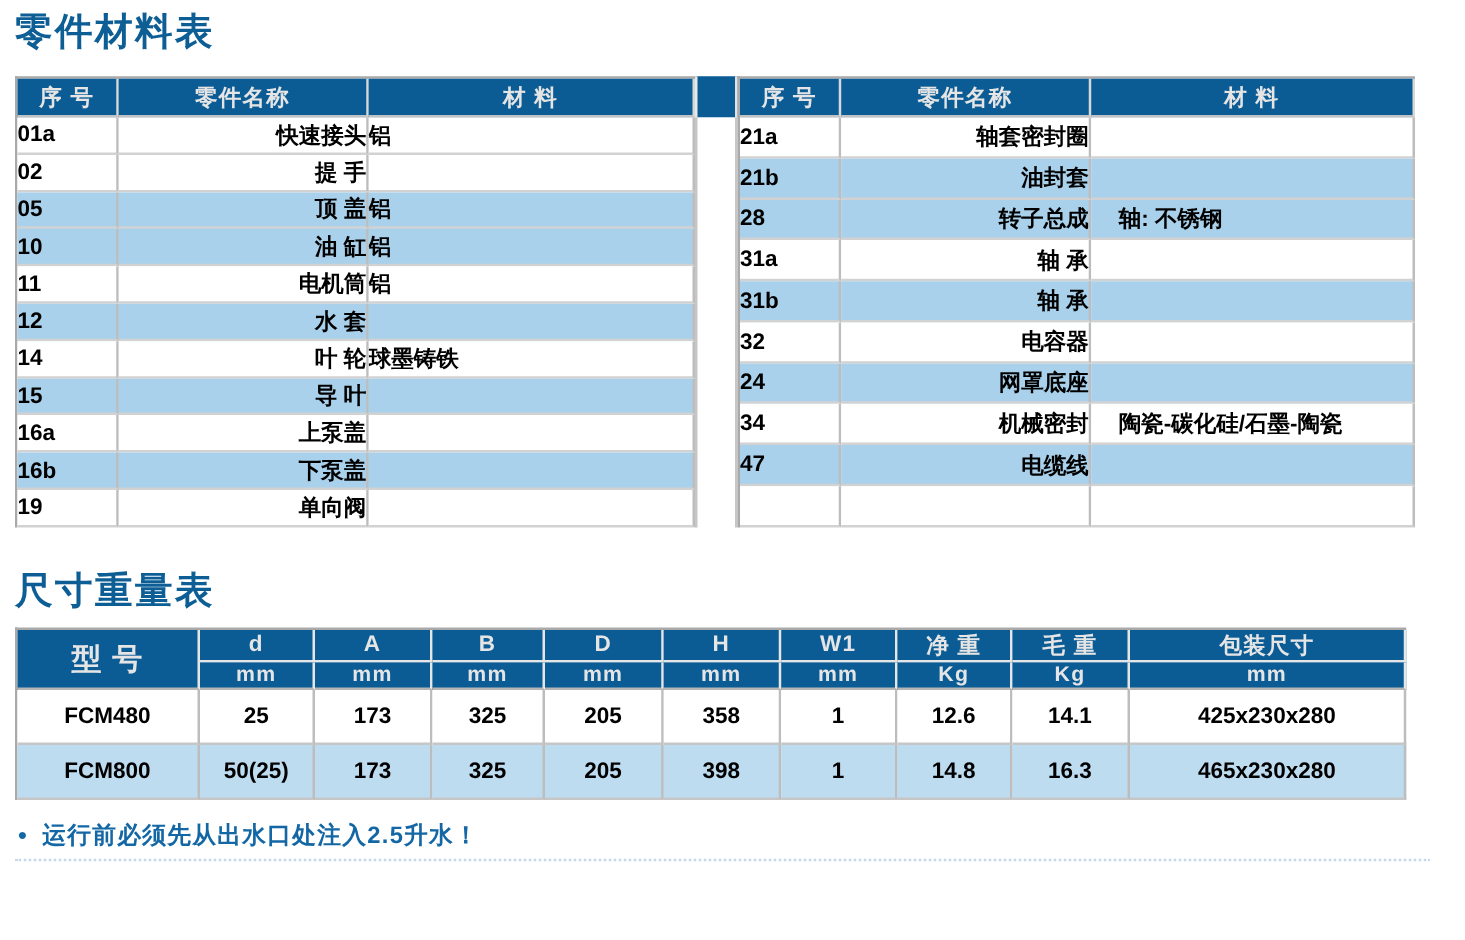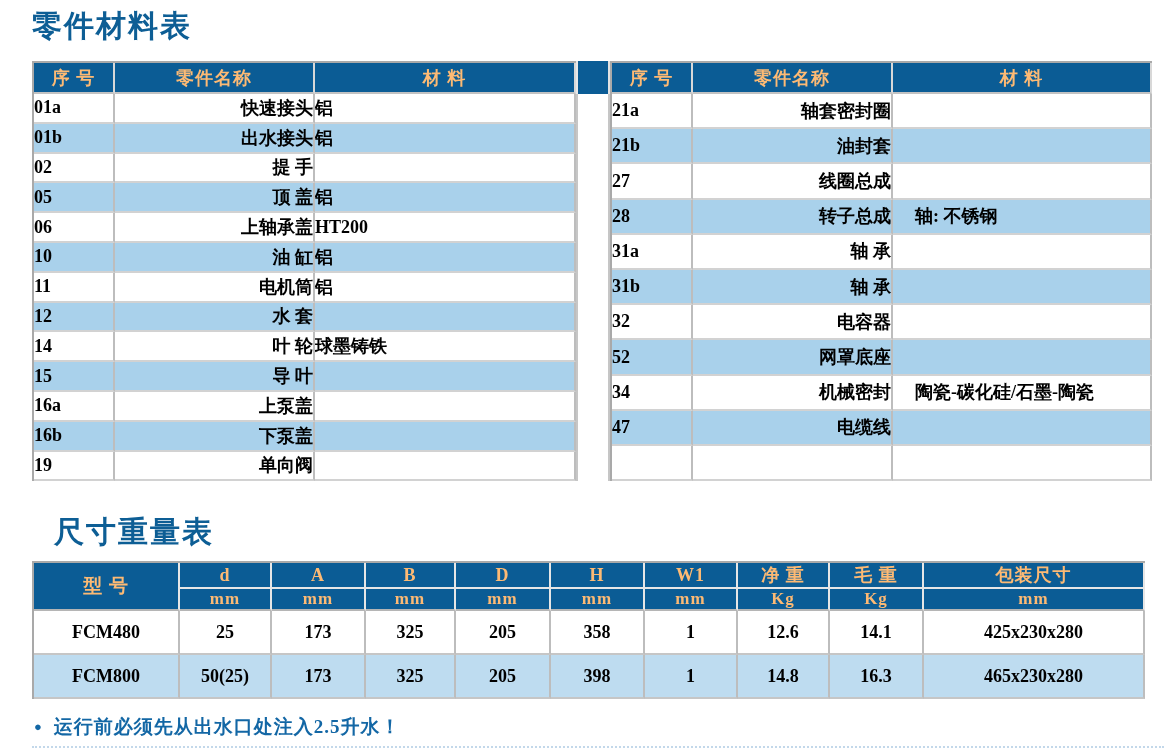--- a/index.html
+++ b/index.html
@@ -8,42 +8,41 @@
     background: #ffffff;
     width: 1172px;
     height: 752px;
     overflow: hidden;
     font-family: "Liberation Sans", "DejaVu Sans", sans-serif;
   }
   .page {
     box-sizing: border-box;
     width: 1172px;
     height: 552px;
-    padding: 8px 20px 0 32px;
-    font-family: Liberation Serif, serif;
+    padding: 8px 20px 0 12px;
   }
   .section-title {
     margin: 0;
     color: var(--title_blue);
     font-size: 30px;
     font-weight: bold;
     letter-spacing: 2px;
     line-height: 35px;
   }
   #parts-title { margin-bottom: 18px; }
-  #dim-title   { margin-top: 33px; margin-bottom: 12px; margin-left: 22px; }
+  #dim-title   { margin-top: 33px; margin-bottom: 12px; }
 
   .parts-wrap { display: flex; align-items: stretch; }
 
   table { border-collapse: separate; border-spacing: 0; table-layout: fixed; }
 
   .data-table { border-top: 2px solid #a9a9a9; border-left: 2px solid #a9a9a9; }
   .data-table th {
     background: var(--header_blue);
-    color: #fdba74;
+    color: #e5e5e5;
     font-size: 18px;
     font-weight: bold;
     text-align: center;
     height: 29px;
     padding: 0;
     border-right: 2px solid #d8d8d8;
     border-bottom: 2px solid #c2c2c2;
     letter-spacing: 1px;
   }
   .data-table td {
@@ -78,21 +77,21 @@
     background: #ffffff;
     border-left: 2px solid #c6c6c6;
     border-right: 2px solid #c6c6c6;
     box-sizing: border-box;
   }
 
   
   .dim-table th { border-right: 2px solid #e6e6e6; border-bottom: 2px solid #e6e6e6; }
   .dim-table .letter-row th { height: 21px; }
   .dim-table .unit-row th   { height: 19px; font-size: 17px; border-bottom: 2px solid #b5b5b5; }
-  .dim-table th.model-head  { border-bottom: 2px solid #b5b5b5; font-size: 19px; }
+  .dim-table th.model-head  { border-bottom: 2px solid #b5b5b5; font-size: 24px; }
   .dim-table td {
     height: 42px;
     text-align: center;
     border-bottom: 2px solid #c6c6c6;
   }
   tr.stripe2 td { background: var(--stripe_blue_light); }
 
   .note {
     margin: 15px 0 0 2px;
     display: flex;
@@ -131,39 +130,29 @@
             <th>零件名称</th>
             <th>材 料</th>
           </tr>
         </thead>
         <tbody>
           <tr>
             <td class="c-no">01a</td>
             <td class="c-name">快速接头</td>
             <td class="c-mat">铝</td>
           </tr>
-          <tr class="stripe">
-            <td class="c-no">01b</td>
-            <td class="c-name">出水接头</td>
-            <td class="c-mat">铝</td>
-          </tr>
           <tr>
             <td class="c-no">02</td>
             <td class="c-name">提 手</td>
             <td class="c-mat"></td>
           </tr>
           <tr class="stripe">
             <td class="c-no">05</td>
             <td class="c-name">顶 盖</td>
             <td class="c-mat">铝</td>
-          </tr>
-          <tr>
-            <td class="c-no">06</td>
-            <td class="c-name">上轴承盖</td>
-            <td class="c-mat">HT200</td>
           </tr>
           <tr class="stripe">
             <td class="c-no">10</td>
             <td class="c-name">油 缸</td>
             <td class="c-mat">铝</td>
           </tr>
           <tr>
             <td class="c-no">11</td>
             <td class="c-name">电机筒</td>
             <td class="c-mat">铝</td>
@@ -221,25 +210,20 @@
           <tr>
             <td class="c-no">21a</td>
             <td class="c-name">轴套密封圈</td>
             <td class="c-mat"></td>
           </tr>
           <tr class="stripe">
             <td class="c-no">21b</td>
             <td class="c-name">油封套</td>
             <td class="c-mat"></td>
           </tr>
-          <tr>
-            <td class="c-no">27</td>
-            <td class="c-name">线圈总成</td>
-            <td class="c-mat"></td>
-          </tr>
           <tr class="stripe">
             <td class="c-no">28</td>
             <td class="c-name">转子总成</td>
             <td class="c-mat">轴: 不锈钢</td>
           </tr>
           <tr>
             <td class="c-no">31a</td>
             <td class="c-name">轴 承</td>
             <td class="c-mat"></td>
           </tr>
@@ -247,21 +231,21 @@
             <td class="c-no">31b</td>
             <td class="c-name">轴 承</td>
             <td class="c-mat"></td>
           </tr>
           <tr>
             <td class="c-no">32</td>
             <td class="c-name">电容器</td>
             <td class="c-mat"></td>
           </tr>
           <tr class="stripe">
-            <td class="c-no">52</td>
+            <td class="c-no">24</td>
             <td class="c-name">网罩底座</td>
             <td class="c-mat"></td>
           </tr>
           <tr>
             <td class="c-no">34</td>
             <td class="c-name">机械密封</td>
             <td class="c-mat">陶瓷-碳化硅/石墨-陶瓷</td>
           </tr>
           <tr class="stripe">
             <td class="c-no">47</td>

